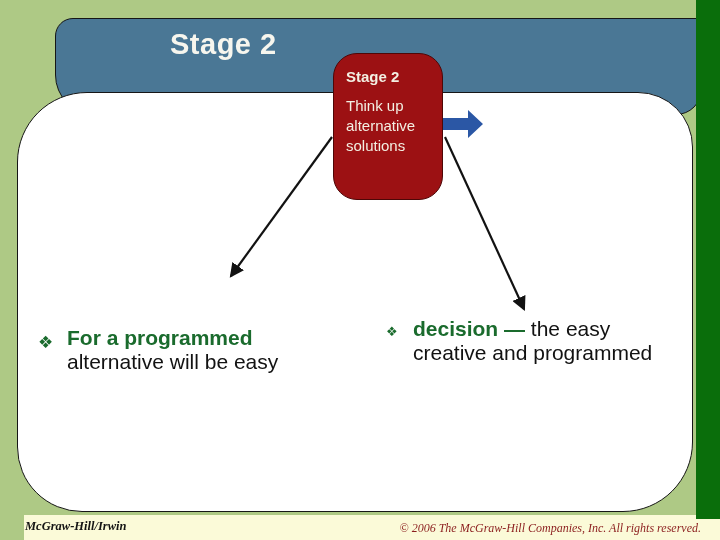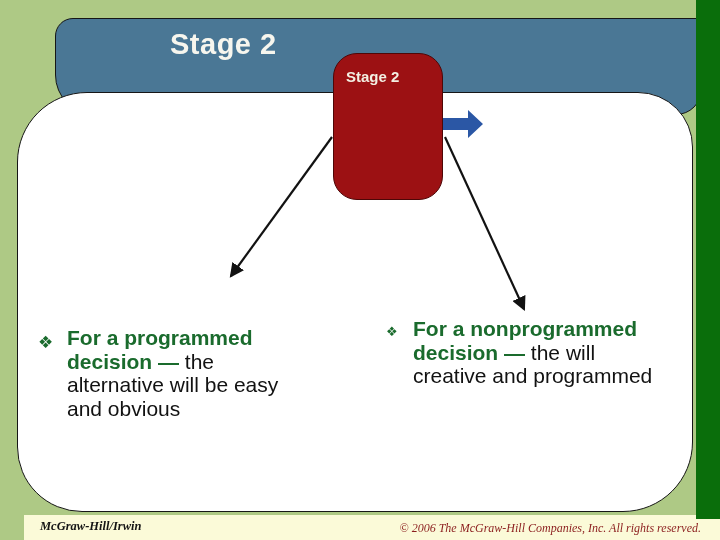--- a/index.html
+++ b/index.html
@@ -61,21 +61,21 @@
   .bullet-text{position:absolute;font-size:21px;line-height:23.5px;color:#121212;white-space:nowrap;}
   .bullet-text .gb{color:var(--green-text,#1a6b2d);font-weight:bold;}
   .bullet-text .gbi{color:var(--green-text,#1a6b2d);font-weight:bold;}
   .bullet-text .tx{color:#121212;}
   .footer-strip{
     position:absolute;left:24px;top:515px;width:696px;height:25px;
     background:var(--footer-strip,#fbfad8);
     z-index:5;
   }
   .footer-left{
-    position:absolute;left:40px;top:519px;
+    position:absolute;left:25px;top:519px;
     font-family:"Liberation Serif",serif;font-style:italic;font-weight:bold;
     font-size:12.5px;color:#141414;z-index:7;
   }
   .footer-right{
     position:absolute;right:19px;top:521px;
     font-family:"Liberation Serif",serif;font-style:italic;
     font-size:12px;color:var(--copyright-text,#8b1d1d);z-index:7;
   }
 </style>
 </head>
@@ -95,37 +95,35 @@
         <path d="M0,0 L10,5 L0,10 z" fill="#121212"></path>
       </marker>
     </defs>
     <polygon class="arrow-blue" points="443,118 468,118 468,110 483,124 468,138 468,130 443,130"></polygon>
     <line class="arrow-black" x1="332" y1="137" x2="231" y2="276" marker-end="url(#ah)"></line>
     <line class="arrow-black" x1="445" y1="137" x2="524" y2="309" marker-end="url(#ah)"></line>
   </svg>
 
   <div class="red-box">
     <div class="red-box-heading">Stage 2</div>
+    <div class="red-box-body">Think up alternative solutions</div>
   </div>
 
   <div class="bullet">
     <span class="bullet-marker" style="left:38px;top:334px;font-size:17px;">❖</span>
     <div class="bullet-text" style="left:67px;top:326px;">
         <div class="line"><span class="gb">For a </span><span class="gbi">programmed</span></div>
-        <div class="line"><span class="gb">decision — </span><span class="tx">the</span></div>
         <div class="line"><span class="tx">alternative will be easy</span></div>
-        <div class="line"><span class="tx">and obvious</span></div>
       </div>
   </div>
 
   <div class="bullet">
     <span class="bullet-marker" style="left:386px;top:325px;font-size:13px;">❖</span>
     <div class="bullet-text" style="left:413px;top:317px;">
-        <div class="line"><span class="gb">For a </span><span class="gbi">nonprogrammed</span></div>
-        <div class="line"><span class="gb">decision — </span><span class="tx">the will</span></div>
+        <div class="line"><span class="gb">decision — </span><span class="tx">the easy</span></div>
         <div class="line"><span class="tx">creative and programmed</span></div>
       </div>
   </div>
 
   <div class="footer-strip"></div>
   <div class="side-bar"></div>
 
   <div class="footer-left">McGraw-Hill/Irwin</div>
   <div class="footer-right">© 2006 The McGraw-Hill Companies, Inc. All rights reserved.</div>
 

